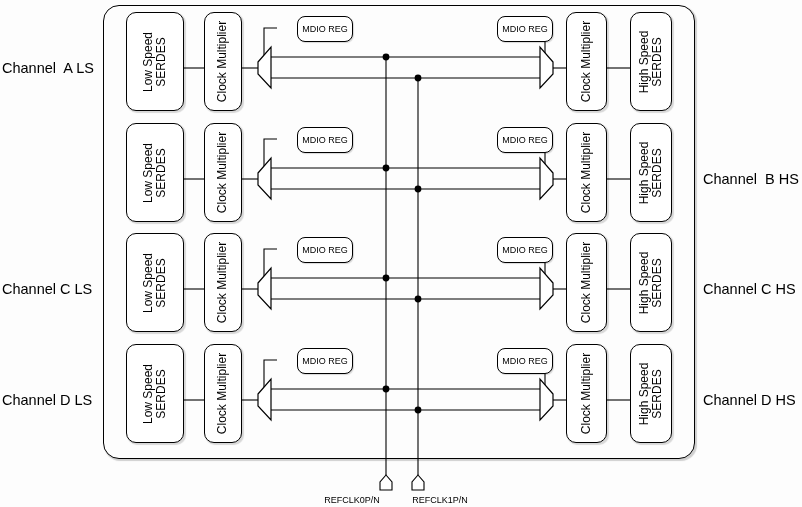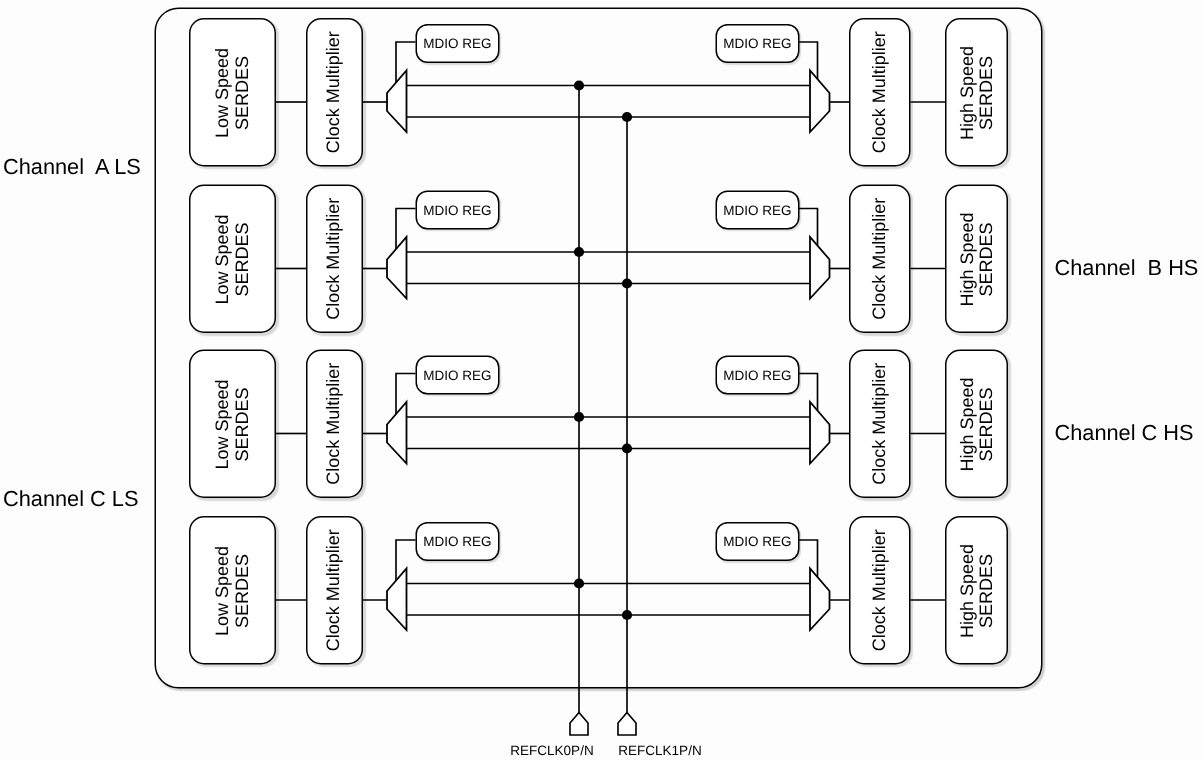--- a/index.html
+++ b/index.html
@@ -17,21 +17,21 @@
     border:1.6px solid #000;border-radius:16px;background:#fdfdfd;
     box-shadow:1.5px 1.5px 1px rgba(0,0,0,0.18);
     box-sizing:border-box;
   }
   #wires{position:absolute;left:0;top:0;width:802px;height:507px;}
   .row{position:absolute;left:0;width:802px;height:99px;}
   .chlabel{
     position:absolute;top:46px;height:20px;line-height:20px;
     font-size:14.5px;white-space:pre;
   }
-  .chlabel.left{left:2px;width:99px;text-align:left;margin-top:44px;}
+  .chlabel.left{left:2px;width:99px;text-align:left;}
   .chlabel.right{left:703px;width:98px;text-align:left;}
   .block{
     position:absolute;top:0;height:99px;background:#fff;
     border:1.4px solid #000;border-radius:10px;box-sizing:border-box;
     display:flex;align-items:center;justify-content:center;
     box-shadow:1.5px 1.5px 1px rgba(0,0,0,0.15);
   }
   .blk-ls{left:126px;width:58px;}
   .blk-cm-l{left:204px;width:38px;}
   .blk-cm-r{left:566px;width:41px;}
@@ -39,28 +39,29 @@
   .vtext{
     transform:rotate(-90deg);
     font-size:12px;line-height:13px;text-align:center;white-space:nowrap;
   }
   .mdio{
     position:absolute;top:4px;height:26px;width:56px;background:#fff;
     border:1.3px solid #000;border-radius:8px;box-sizing:border-box;
     display:flex;align-items:center;justify-content:center;
     font-size:9px;white-space:nowrap;
     box-shadow:1px 1px 1px rgba(0,0,0,0.15);
+    margin-left:20px;
   }
   .mdio.l{left:277px;}
   .mdio.r{left:477px;}
   .refclk-label{
     position:absolute;top:495px;width:70px;height:11px;
     font-size:9px;line-height:11px;text-align:center;white-space:pre;
   }
-  #refclk0-label{left:333px;}
+  #refclk0-label{left:317px;}
   #refclk1-label{left:405px;}
 </style>
 </head>
 <body>
 
 <div id="stage">
 
   <div id="chipbox"></div>
 
   <svg id="wires" viewBox="0 0 802 507" xmlns="http://www.w3.org/2000/svg">
@@ -221,42 +222,44 @@
     <div class="block blk-hs">
       <div class="vtext">
         <div>High Speed</div>
         <div>SERDES</div>
       </div>
     </div>
     <div class="chlabel right">Channel C HS</div>
   </div>
 
   <div class="row" style="top:344px">
-    <div class="block blk-ls">
-      <div class="vtext">
-        <div>Low Speed</div>
-        <div>SERDES</div>
-      </div>
-    </div>
-    <div class="block blk-cm-l">
-      <div class="vtext">Clock Multiplier</div>
-    </div>
-    <div class="mdio l">
-      <span>MDIO REG</span>
-    </div>
-    <div class="mdio r">
-      <span>MDIO REG</span>
-    </div>
-    <div class="block blk-cm-r">
-      <div class="vtext">Clock Multiplier</div>
-    </div>
-    <div class="block blk-hs">
-      <div class="vtext">
-        <div>High Speed</div>
-        <div>SERDES</div>
-      </div>
-    </div>
+    <div class="chlabel left">Channel D LS</div>
+    <div class="block blk-ls">
+      <div class="vtext">
+        <div>Low Speed</div>
+        <div>SERDES</div>
+      </div>
+    </div>
+    <div class="block blk-cm-l">
+      <div class="vtext">Clock Multiplier</div>
+    </div>
+    <div class="mdio l">
+      <span>MDIO REG</span>
+    </div>
+    <div class="mdio r">
+      <span>MDIO REG</span>
+    </div>
+    <div class="block blk-cm-r">
+      <div class="vtext">Clock Multiplier</div>
+    </div>
+    <div class="block blk-hs">
+      <div class="vtext">
+        <div>High Speed</div>
+        <div>SERDES</div>
+      </div>
+    </div>
+    <div class="chlabel right">Channel D HS</div>
   </div>
 
   <div class="refclk-label" id="refclk0-label">REFCLK0P/N</div>
   <div class="refclk-label" id="refclk1-label">REFCLK1P/N</div>
 
 </div>
 
 </body></html>

